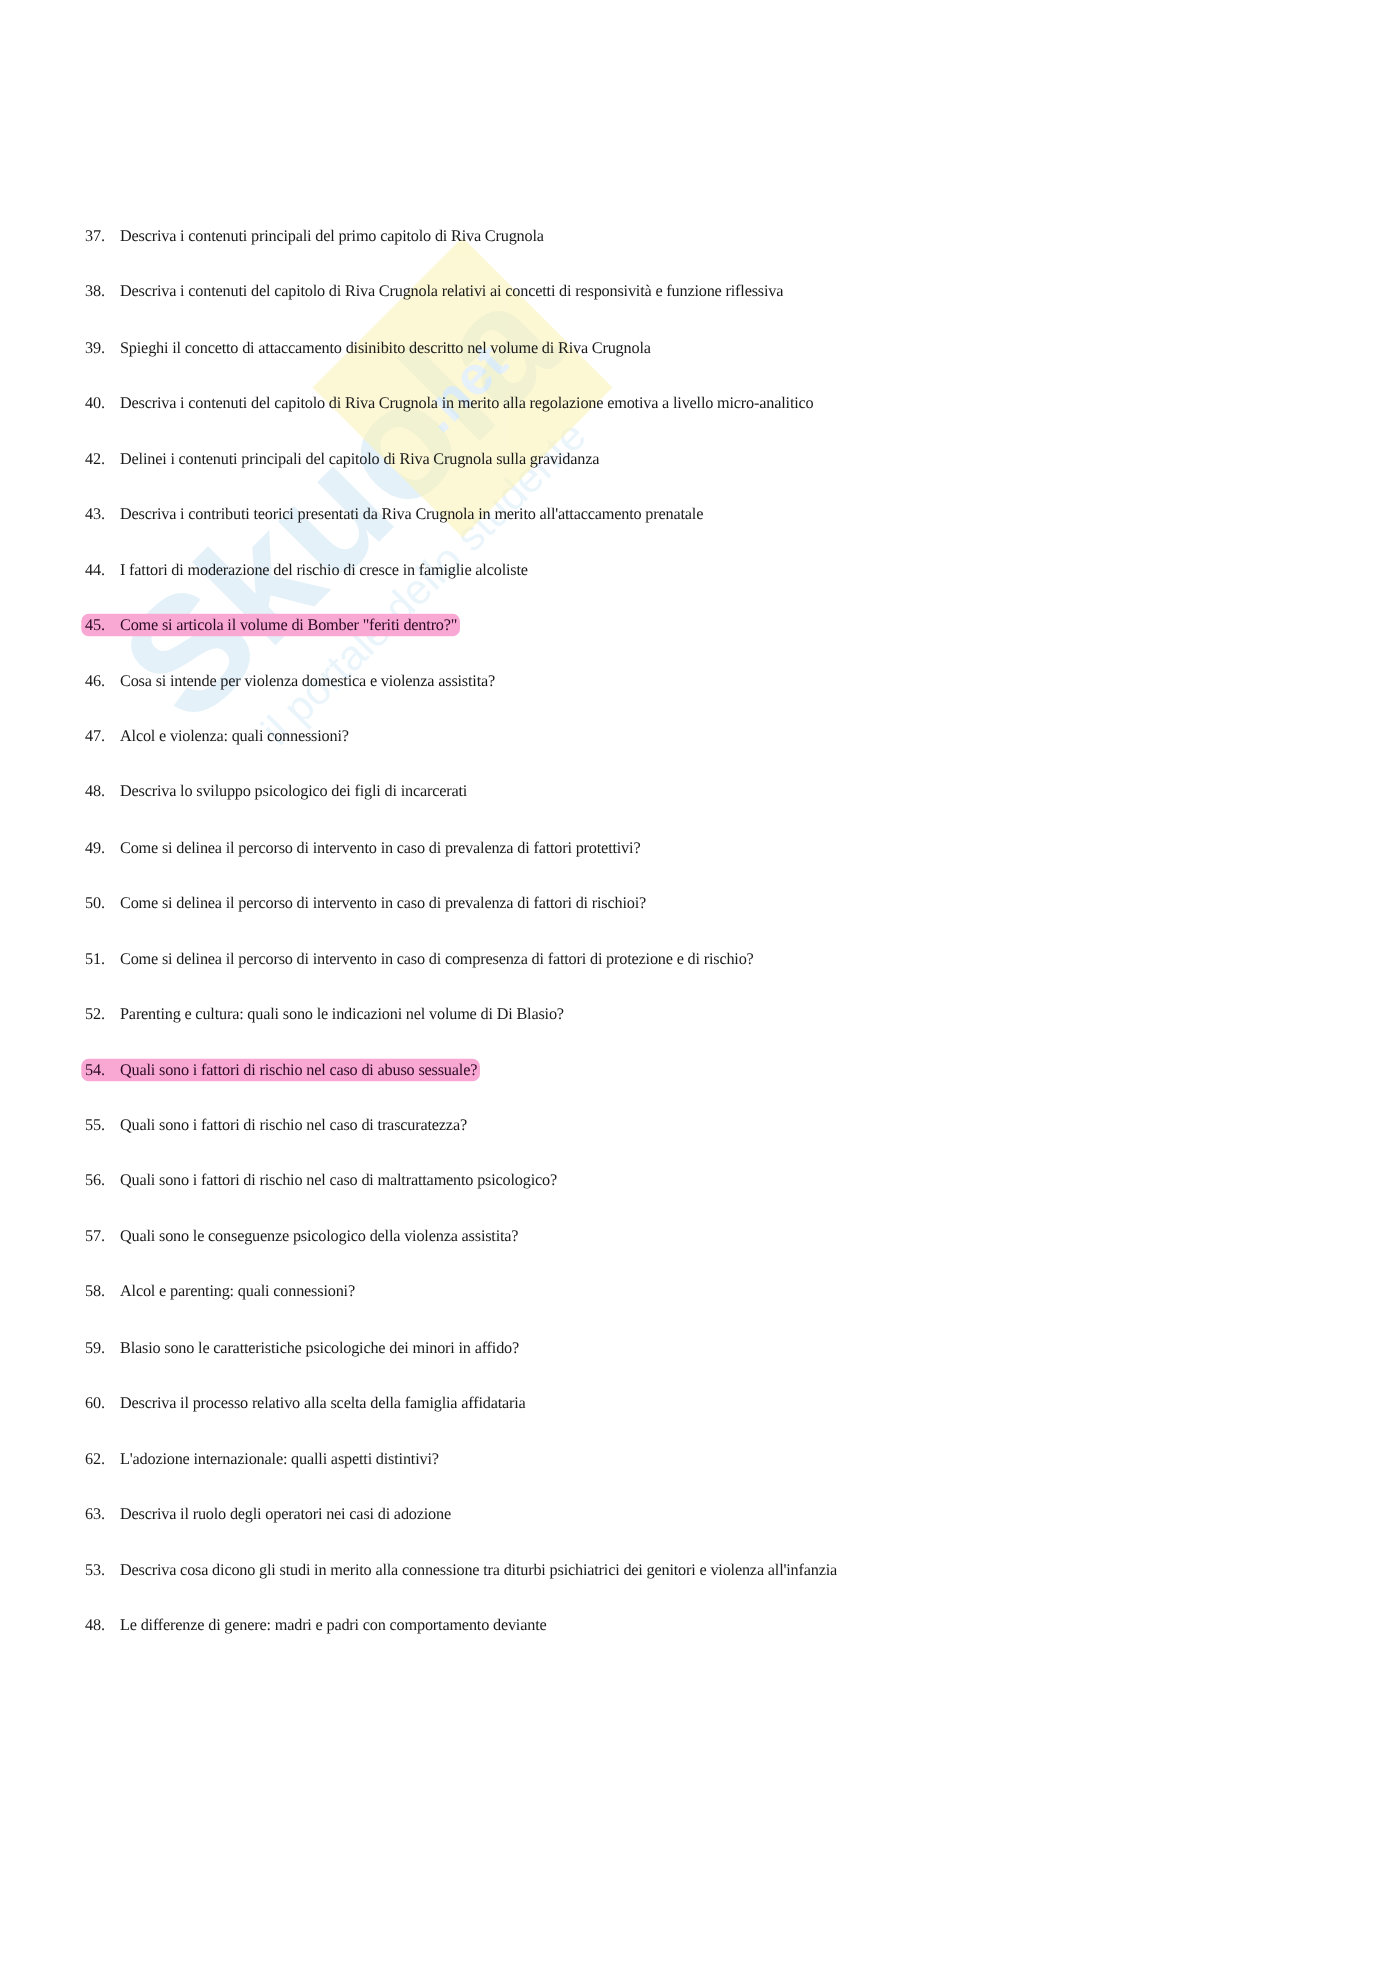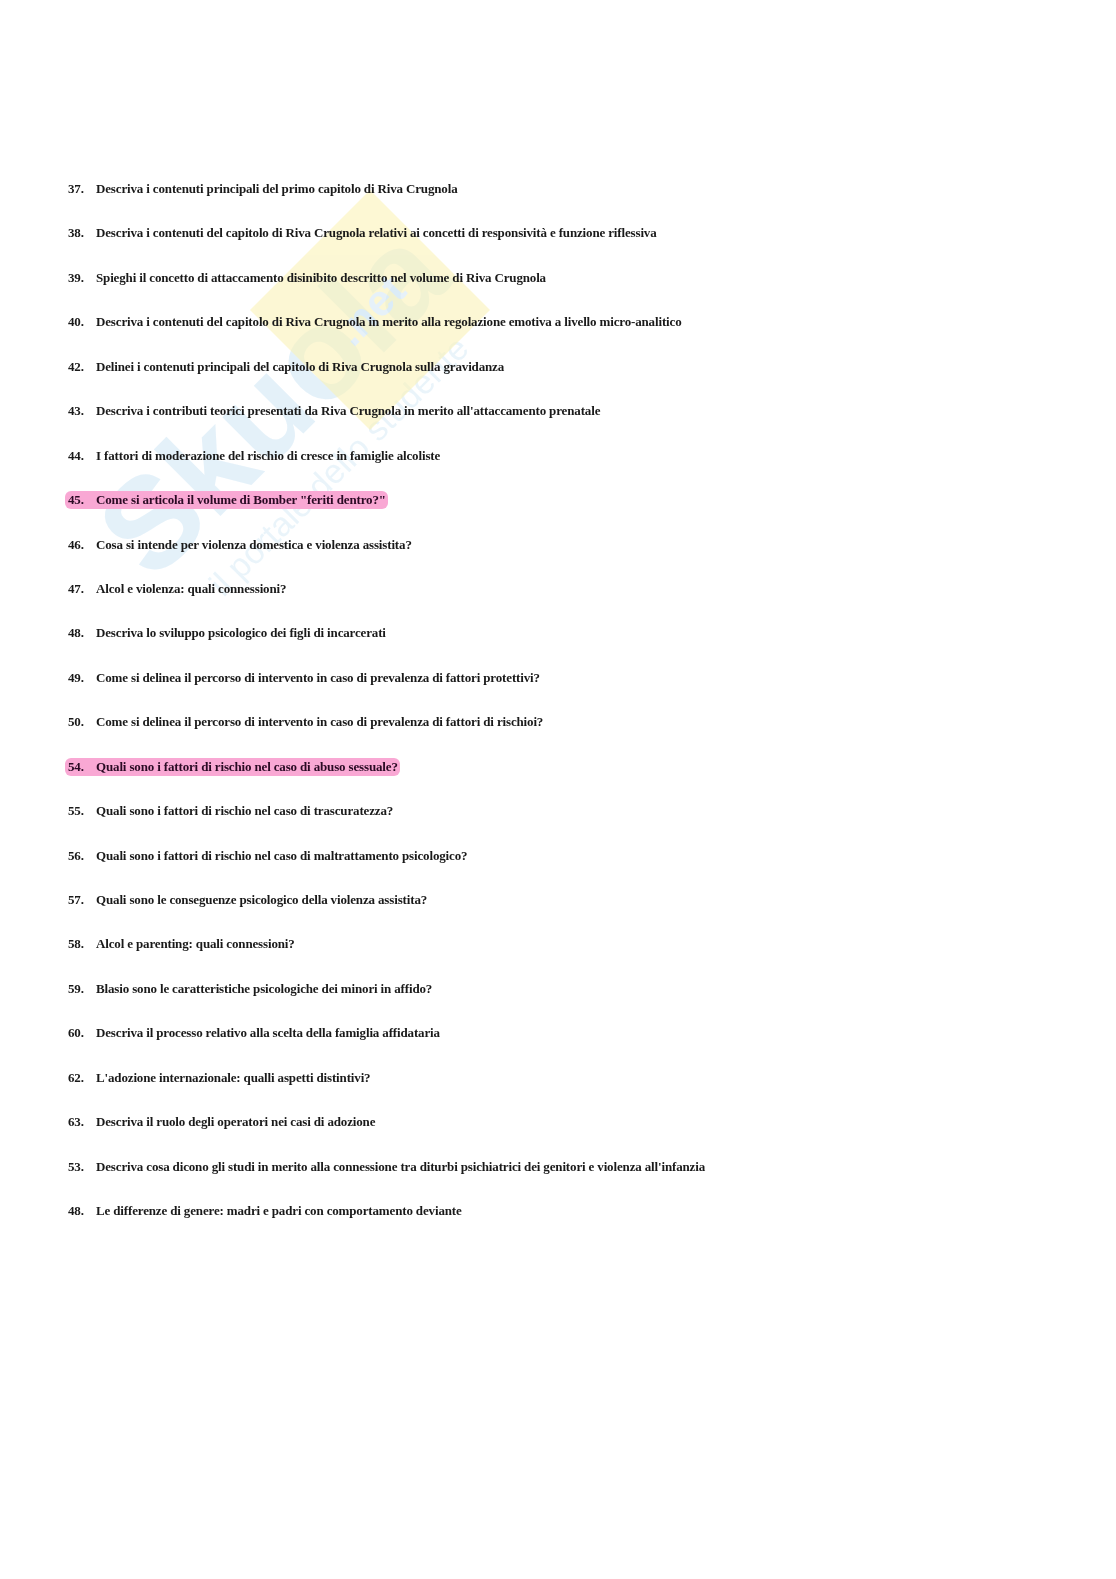--- a/index.html
+++ b/index.html
@@ -32,21 +32,21 @@
       padding: 0;
       list-style: none;
       z-index: 1;
     }
     .question-item {
       position: relative;
       height: 44.45px;
       display: flex;
       align-items: flex-start;
       font-size: 13px;
-      font-weight: bold;
+      font-weight: normal;
       color: #1a1a1a;
       line-height: 18px;
       white-space: nowrap;
       letter-spacing: -0.15px;
     }
     .question-num {
       display: inline-block;
       width: 28px;
     }
     .question-text {
@@ -115,20 +115,26 @@
     </li>
   <li class="question-item">
       <span class="hl"><span class="question-num">48.</span><span class="question-text">Descriva lo sviluppo psicologico dei figli di incarcerati</span></span>
     </li>
   <li class="question-item">
       <span class="hl"><span class="question-num">49.</span><span class="question-text">Come si delinea il percorso di intervento in caso di prevalenza di fattori protettivi?</span></span>
     </li>
   <li class="question-item">
       <span class="hl"><span class="question-num">50.</span><span class="question-text">Come si delinea il percorso di intervento in caso di prevalenza di fattori di rischioi?</span></span>
     </li>
+  <li class="question-item">
+      <span class="hl"><span class="question-num">51.</span><span class="question-text">Come si delinea il percorso di intervento in caso di compresenza di fattori di protezione e di rischio?</span></span>
+    </li>
+  <li class="question-item">
+      <span class="hl"><span class="question-num">52.</span><span class="question-text">Parenting e cultura: quali sono le indicazioni nel volume di Di Blasio?</span></span>
+    </li>
   <li class="question-item highlighted">
       <span class="hl">
         <span class="question-num">54.</span>
         <span class="question-text">Quali sono i fattori di rischio nel caso di abuso sessuale?</span>
       </span>
     </li>
   <li class="question-item">
       <span class="hl"><span class="question-num">55.</span><span class="question-text">Quali sono i fattori di rischio nel caso di trascuratezza?</span></span>
     </li>
   <li class="question-item">

